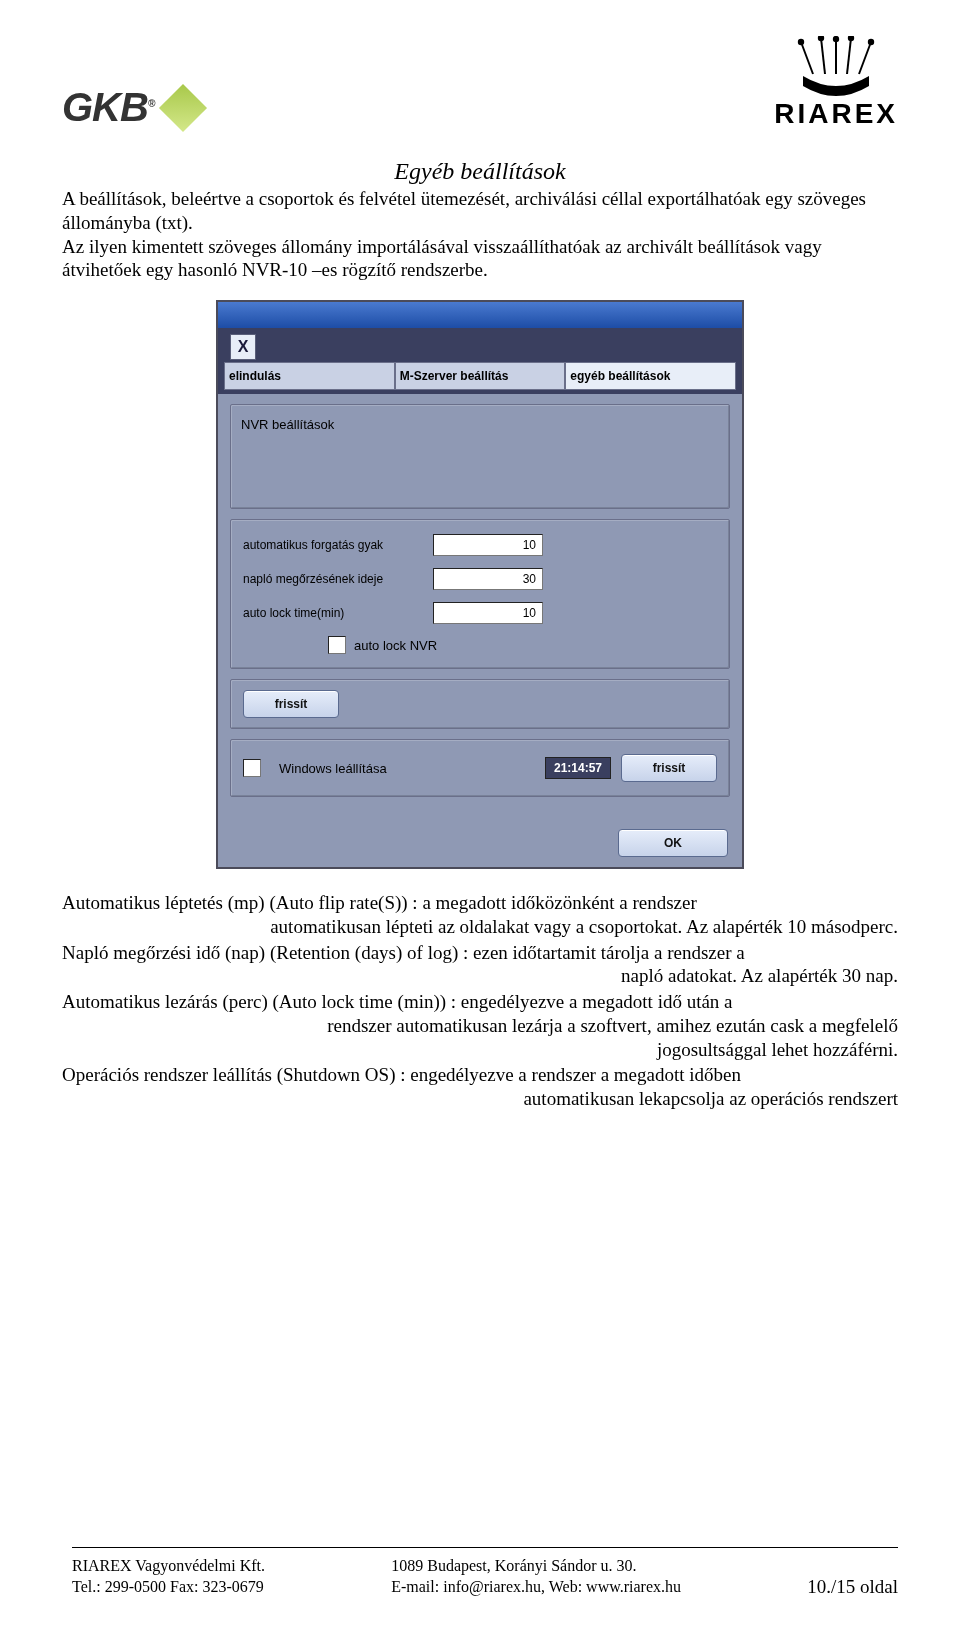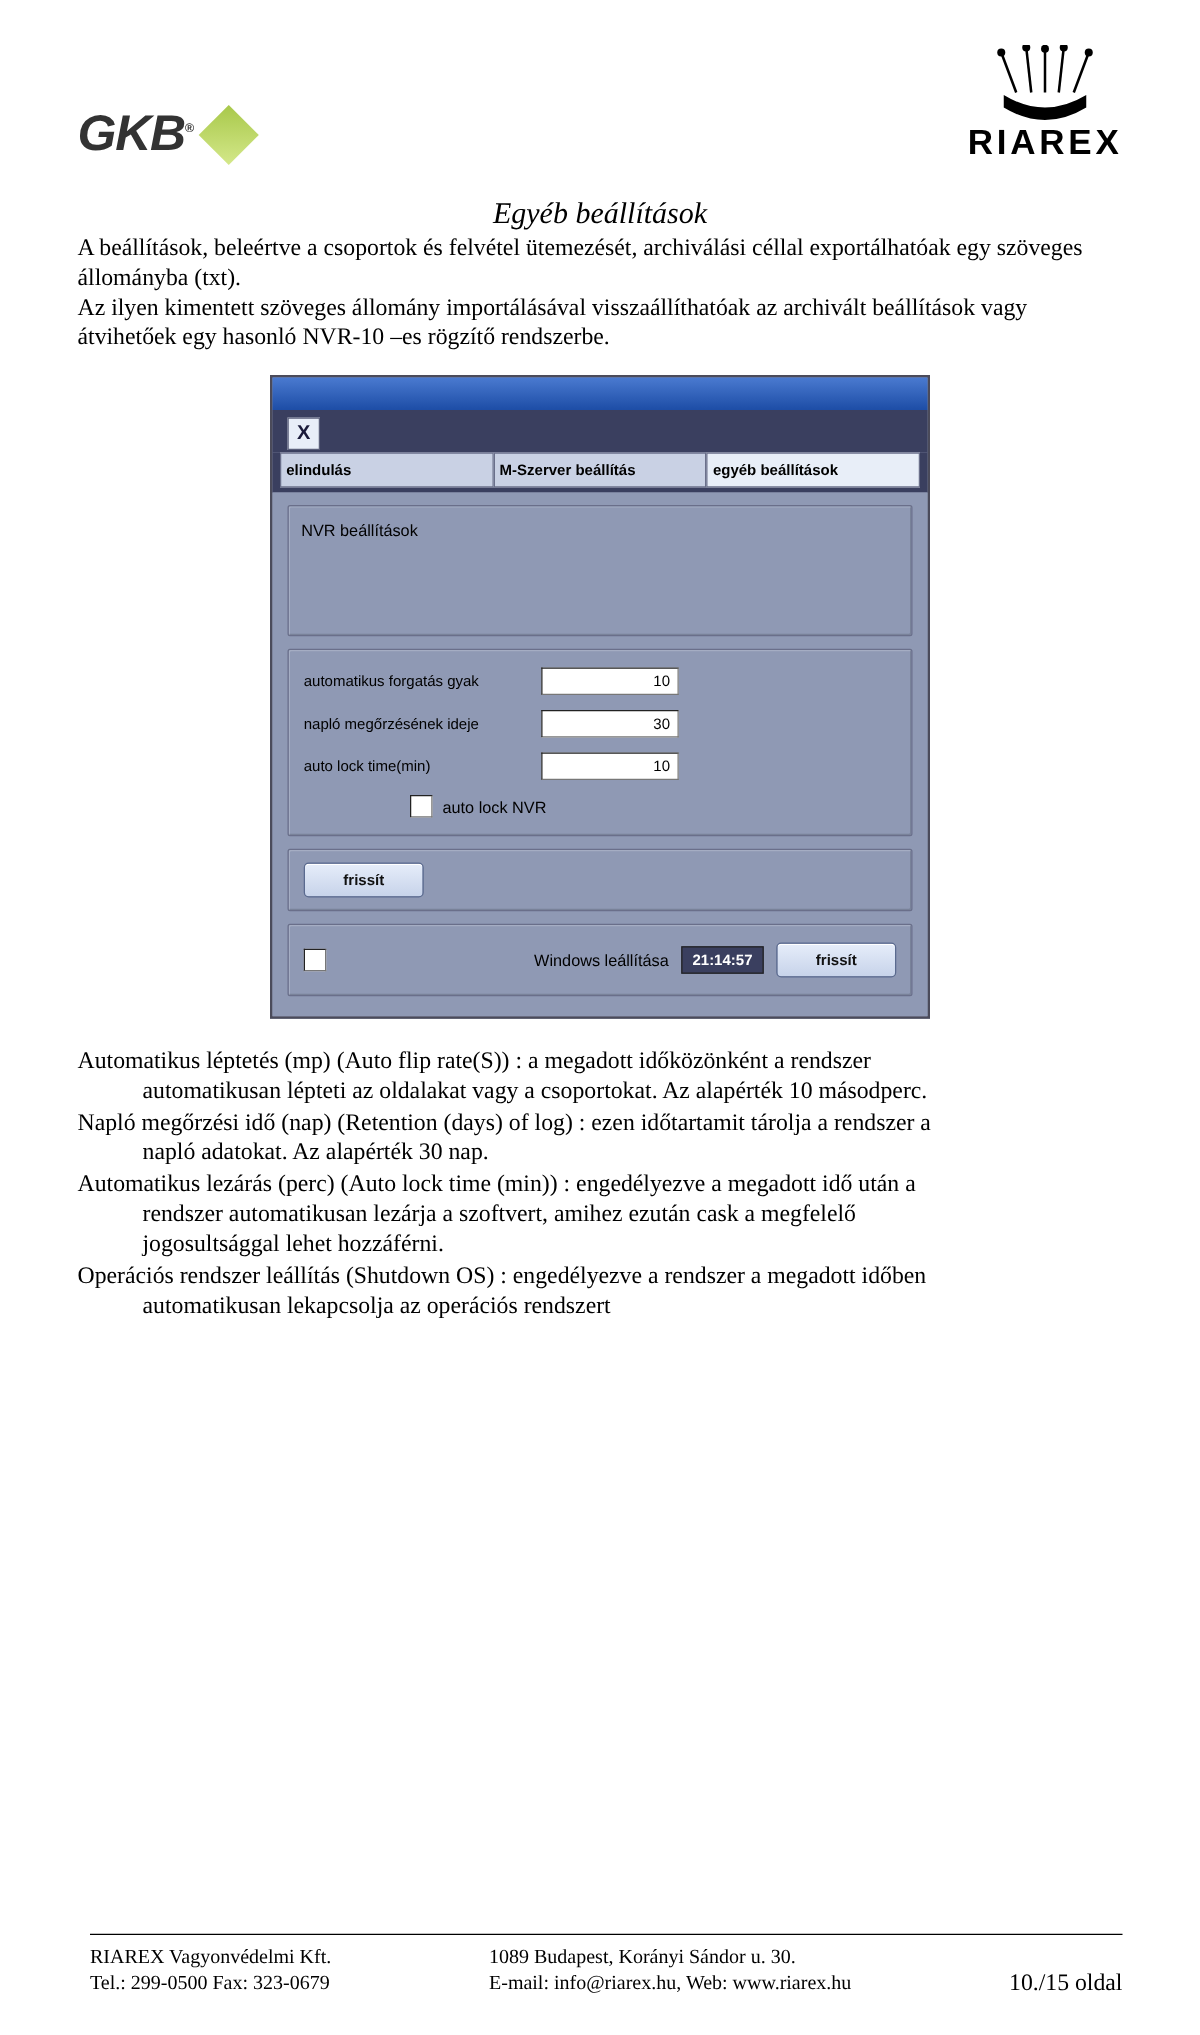--- a/index.html
+++ b/index.html
@@ -49,26 +49,26 @@
   .ps-check { width: 18px; height: 18px; background: #fff; border: 1px inset #777; margin-right: 8px; }
   .btn {
     display: inline-flex; align-items: center; justify-content: center;
     min-width: 96px; height: 28px; padding: 0 14px;
     background: linear-gradient(#e6edfa, #c7d3ea);
     border: 1px solid #5a6a8f; border-radius: 4px;
     font-size: 12px; font-weight: bold; color: #111;
     box-shadow: inset 0 1px 0 #fff;
   }
   .panel-section.btn-row { padding: 10px 12px; }
-  .shutdown-row { display: flex; align-items: center; gap: 10px; text-align: right; }
+  .shutdown-row { display: flex; align-items: center; gap: 10px; }
   .time-chip { background: #3a3f5f; color: #fff; padding: 3px 8px; font-size: 12px; font-weight: bold; border: 1px solid #222; }
   .dialog-footer { display: flex; justify-content: flex-end; padding: 16px 14px 10px 14px; background: #8f99b4; }
 
   .para { margin-top: 2px; }
-  .indent { margin-left: 52px; }
+  .indent { margin-left: 52px; text-align: right; }
 
   .footer {
     position: absolute; left: 72px; right: 62px; bottom: 30px;
     border-top: 1.5px solid #000; padding-top: 8px;
     display: flex; align-items: flex-end; justify-content: space-between;
     font-size: 16px;
   }
   .footer .left { line-height: 1.3; }
   .footer .mid { line-height: 1.3; text-align: left; }
   .footer .right { font-size: 19px; white-space: nowrap; }
@@ -147,20 +147,23 @@
     </div>
     <div class="panel-section">
       <div class="shutdown-row">
         <div class="ps-check"></div>
         <span style="flex:1">Windows leállítása</span>
         <span class="time-chip">21:14:57</span>
         <span class="btn">frissít</span>
       </div>
     </div>
   </div>
+  <div class="dialog-footer">
+    <span class="btn" style="min-width:110px">OK</span>
+  </div>
 </div>
 
 <div class="body-text para">Automatikus léptetés (mp) (Auto flip rate(S)) : a megadott időközönként a rendszer</div>
 <div class="body-text indent">automatikusan lépteti az oldalakat vagy a csoportokat. Az alapérték 10 másodperc.</div>
 
 <div class="body-text para">Napló megőrzési idő (nap) (Retention (days) of log) : ezen időtartamit tárolja a rendszer a</div>
 <div class="body-text indent">napló adatokat. Az alapérték 30 nap.</div>
 
 <div class="body-text para">Automatikus lezárás (perc) (Auto lock time (min)) : engedélyezve a megadott idő után a</div>
 <div class="body-text indent">rendszer automatikusan lezárja a szoftvert, amihez ezután cask a megfelelő</div>

